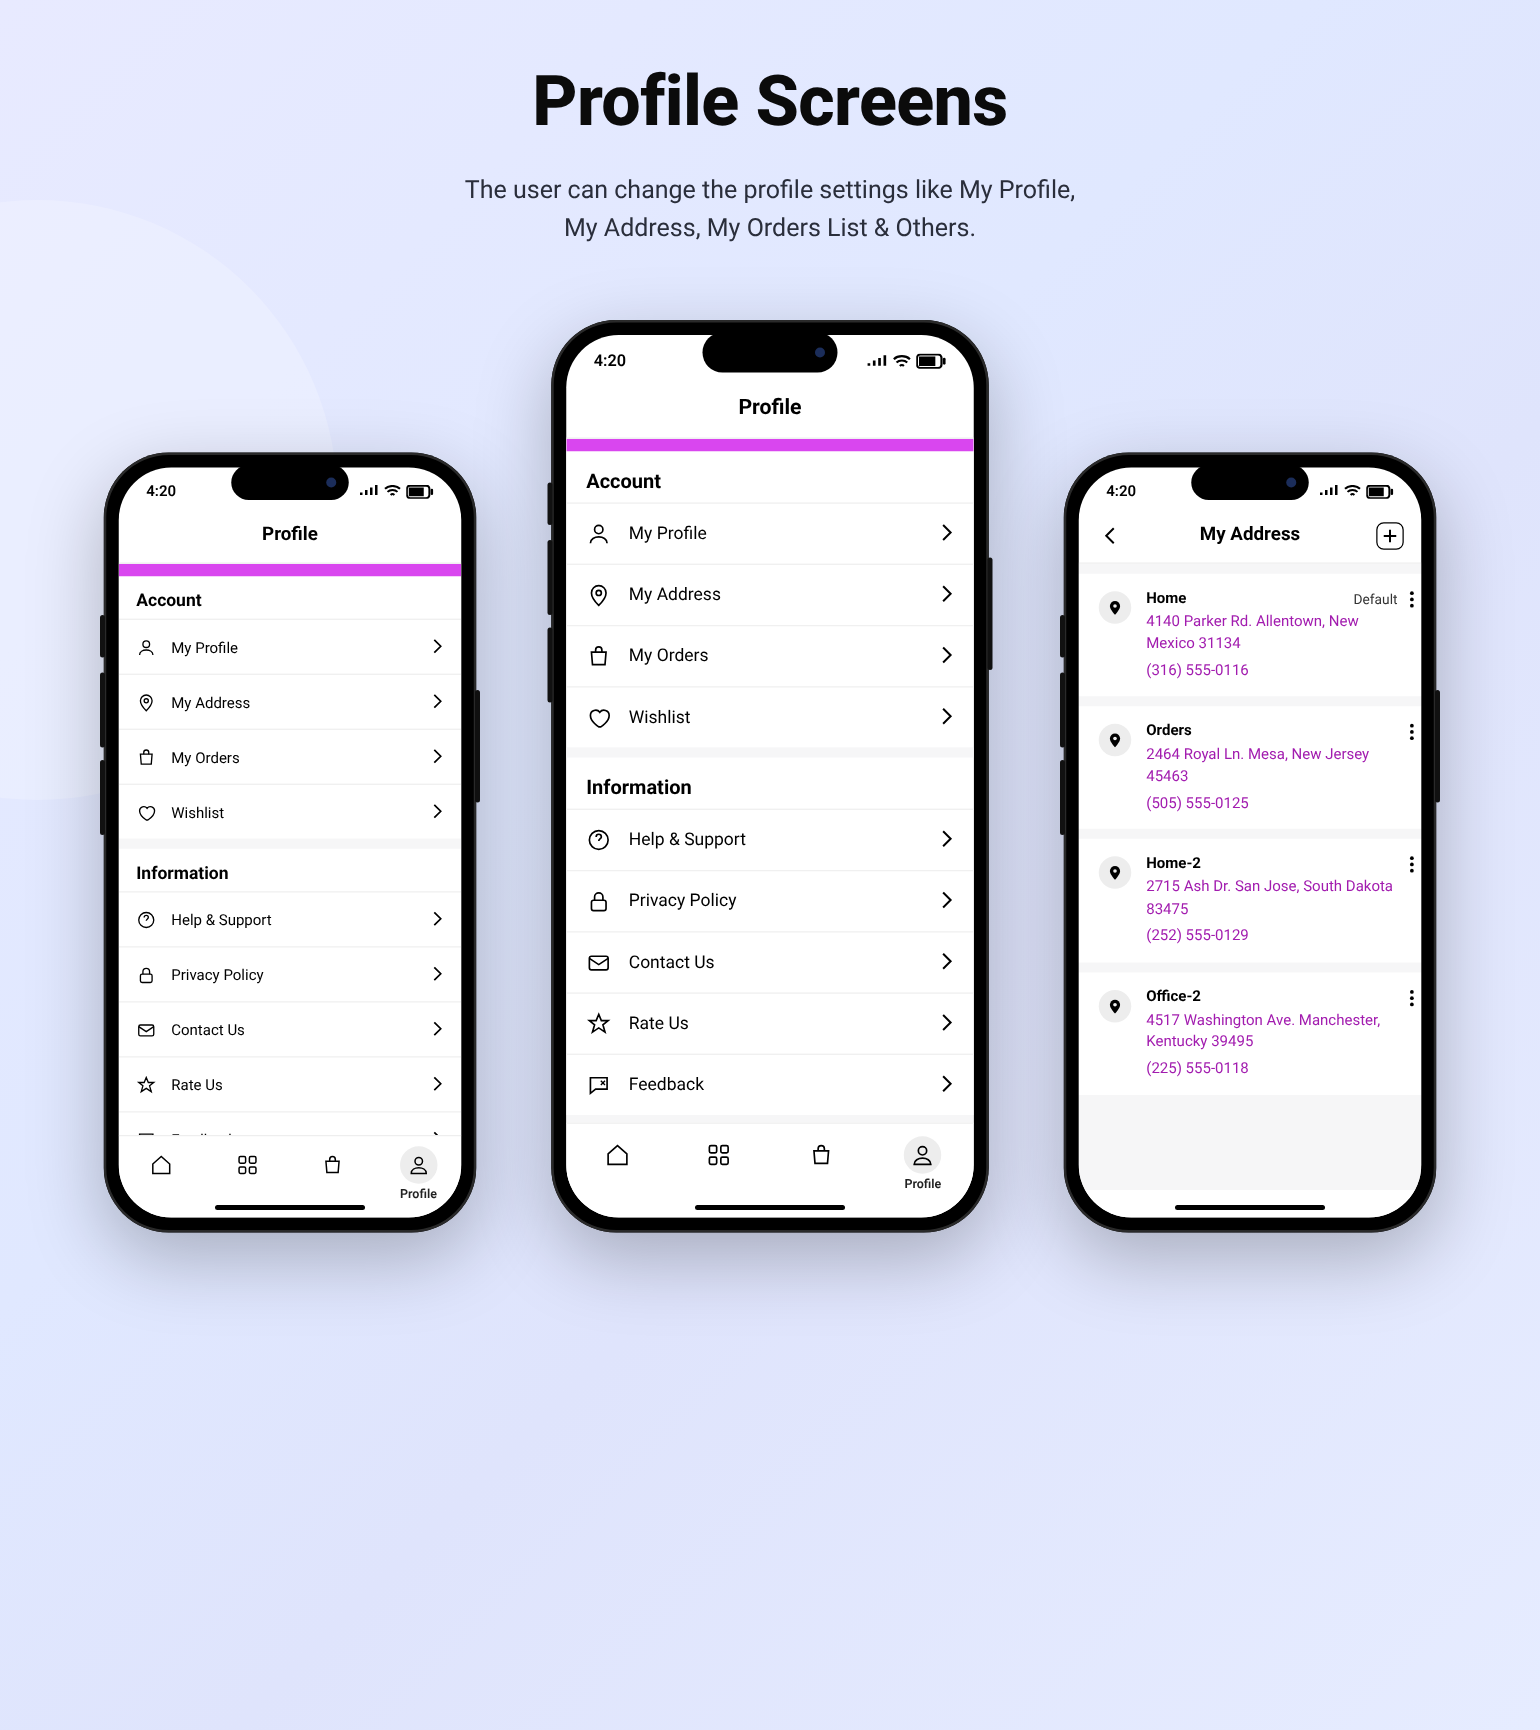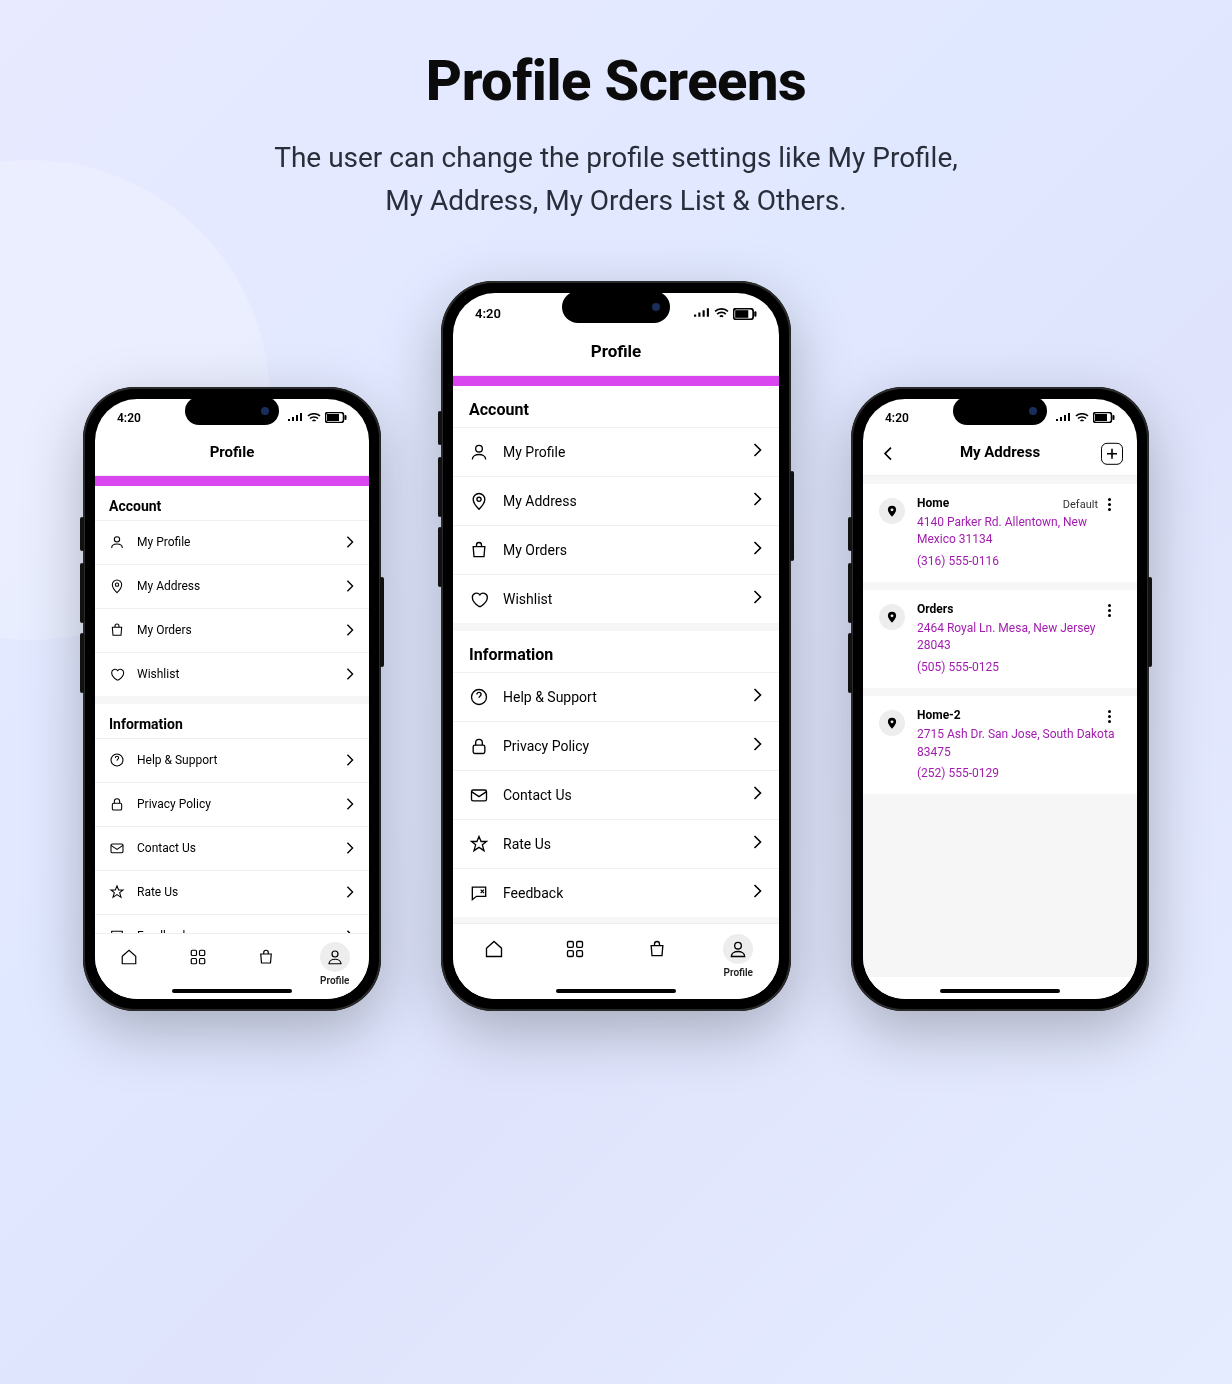--- a/index.html
+++ b/index.html
@@ -31,21 +31,21 @@
   }
   .heading {
     text-align: center;
     font-size: 56px;
     font-weight: 800;
     color: #0b0b0b;
     letter-spacing: -0.5px;
   }
   .subheading {
     text-align: center;
-    font-size: 28px;
+    font-size: 20px;
     color: #2a2e3b;
     margin-top: 22px;
     line-height: 1.55;
   }
   .phones {
     position: relative;
     margin-top: 58px;
     display: flex;
     justify-content: center;
     align-items: flex-end;
@@ -209,21 +209,21 @@
   .addr-card:first-child{ margin-top:8px; }
   .addr-icon{
     width:26px;height:26px;border-radius:50%;background:#ededed;
     display:flex;align-items:center;justify-content:center;flex-shrink:0;
     margin-top:2px;
   }
   .addr-body{ flex:1; font-size:12px; }
   .addr-title{ font-weight:700; font-size:12px; margin-bottom:4px; }
   .addr-line{ color:#a21caf; line-height:1.45; }
   .addr-phone{ margin-top:4px; }
-  .addr-meta{ position:absolute; right:24px; top:12px; display:flex; align-items:center; gap:8px; }
+  .addr-meta{ position:absolute; right:4px; top:12px; display:flex; align-items:center; gap:8px; }
   .addr-default{ font-size:11px; color:#333; }
   .dots{ display:flex; flex-direction:column; gap:2px; padding:2px; }
   .dots span{ width:3px;height:3px;background:#000;border-radius:50%; }
 
   svg { stroke:#000; stroke-width:1.6; fill:none; }
 </style>
 </head>
 <body>
 
 <div class="container">
@@ -655,21 +655,21 @@
 
           <div class="addr-card">
             <div class="addr-icon">
                 <svg width="14" height="14" viewBox="0 0 24 24">
                   <path d="M12 22s7-7 7-12a7 7 0 10-14 0c0 5 7 12 7 12z" fill="#000" stroke="none"></path>
                   <circle cx="12" cy="10" r="2.5" fill="#ededed" stroke="none"></circle>
                 </svg>
               </div>
             <div class="addr-body">
               <div class="addr-title">Orders</div>
-              <div class="addr-line">2464 Royal Ln. Mesa, New Jersey 28043</div>
+              <div class="addr-line">2464 Royal Ln. Mesa, New Jersey 45463</div>
               <div class="addr-line addr-phone">(505) 555-0125</div>
             </div>
             <div class="addr-meta">
               <span class="dots">
                   <span></span>
                   <span></span>
                   <span></span>
                 </span>
             </div>
           </div>
@@ -688,20 +688,40 @@
             </div>
             <div class="addr-meta">
               <span class="dots">
                   <span></span>
                   <span></span>
                   <span></span>
                 </span>
             </div>
           </div>
 
+          <div class="addr-card">
+            <div class="addr-icon">
+                <svg width="14" height="14" viewBox="0 0 24 24">
+                  <path d="M12 22s7-7 7-12a7 7 0 10-14 0c0 5 7 12 7 12z" fill="#000" stroke="none"></path>
+                  <circle cx="12" cy="10" r="2.5" fill="#ededed" stroke="none"></circle>
+                </svg>
+              </div>
+            <div class="addr-body">
+              <div class="addr-title">Office-2</div>
+              <div class="addr-line">4517 Washington Ave. Manchester, Kentucky 39495</div>
+              <div class="addr-line addr-phone">(225) 555-0118</div>
+            </div>
+            <div class="addr-meta">
+              <span class="dots">
+                  <span></span>
+                  <span></span>
+                  <span></span>
+                </span>
+            </div>
+          </div>
 
         </div>
         <div style="height:22px;background:#fff;position:relative">
           <div class="homebar"></div>
         </div>
       </div>
     </div>
 
   </div>
 </div>

